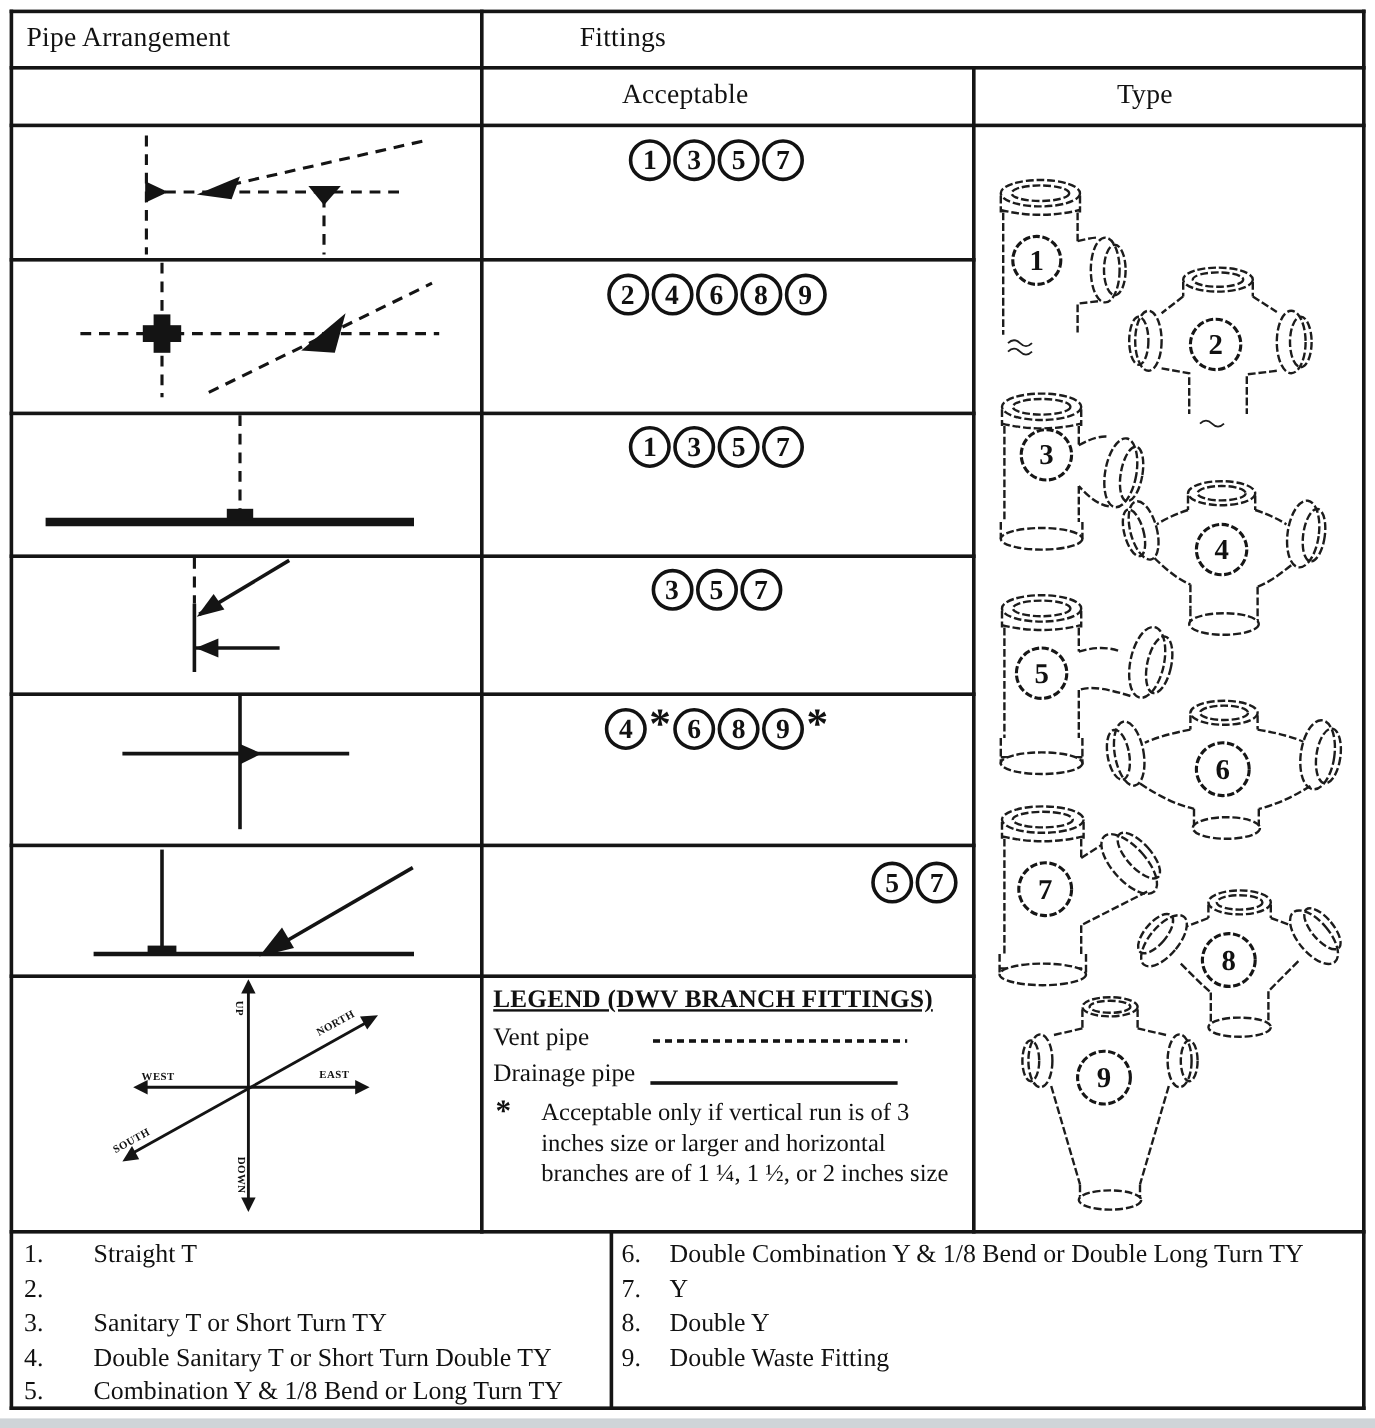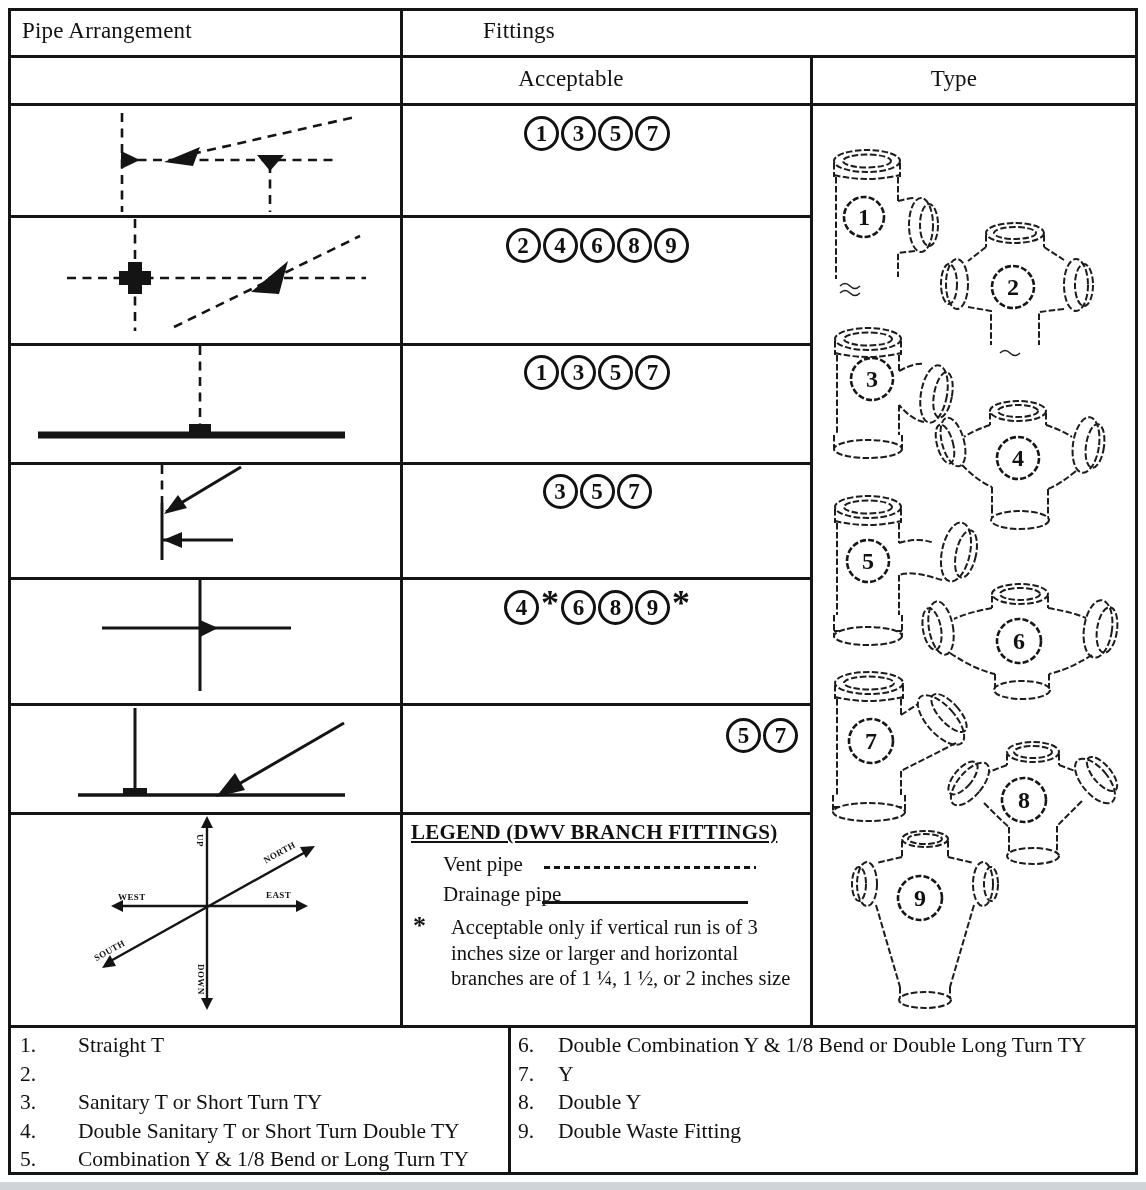--- a/index.html
+++ b/index.html
@@ -19,21 +19,21 @@
   .mark{fill:#141414;stroke:none;}
   .axis{stroke:#141414;stroke-width:2.4;fill:none;}
   .axlbl{font-family:"Liberation Serif","DejaVu Serif",serif;font-size:9px;font-weight:700;fill:#111;letter-spacing:.4px;}
   .pipe{fill:#fff;stroke:#1c1c1c;stroke-width:2;stroke-dasharray:6.5 2.4;}
   .pipe2{fill:none;stroke:#1c1c1c;stroke-width:2;stroke-dasharray:6.5 2.4;}
   .ncirc{fill:#fff;stroke:#161616;stroke-width:2.6;stroke-dasharray:6 2.2;}
   .nnum{font-family:"Liberation Serif","DejaVu Serif",serif;font-size:24px;font-weight:700;fill:#111;
         text-anchor:middle;}
   .legend{position:absolute;left:402px;top:814px;width:406px;height:209px;}
   .leg-title{position:absolute;left:9px;top:6px;font-size:21px;font-weight:700;letter-spacing:.2px;text-decoration:underline;}
-  .leg-lbl{position:absolute;font-size:21px;margin-left:32px;}
+  .leg-lbl{position:absolute;font-size:21px;}
   .leg-dash{position:absolute;left:142px;top:52px;width:212px;height:3px;
             background:repeating-linear-gradient(90deg,#141414 0 6px,transparent 6px 10px);}
   .leg-solid{position:absolute;left:140px;top:87px;width:206px;height:3px;background:#141414;}
   .leg-star{position:absolute;left:11px;top:97px;font-size:26px;font-weight:700;}
   .leg-note{position:absolute;left:49px;top:101px;width:358px;font-size:20.5px;line-height:25.5px;}
   .flist{position:absolute;font-size:21.5px;line-height:28.6px;}
   .fl-item{display:flex;}
   .fl-num{flex:0 0 auto;}
   .fl-name{flex:1;}
   .flist-left .fl-num{width:58px;}

